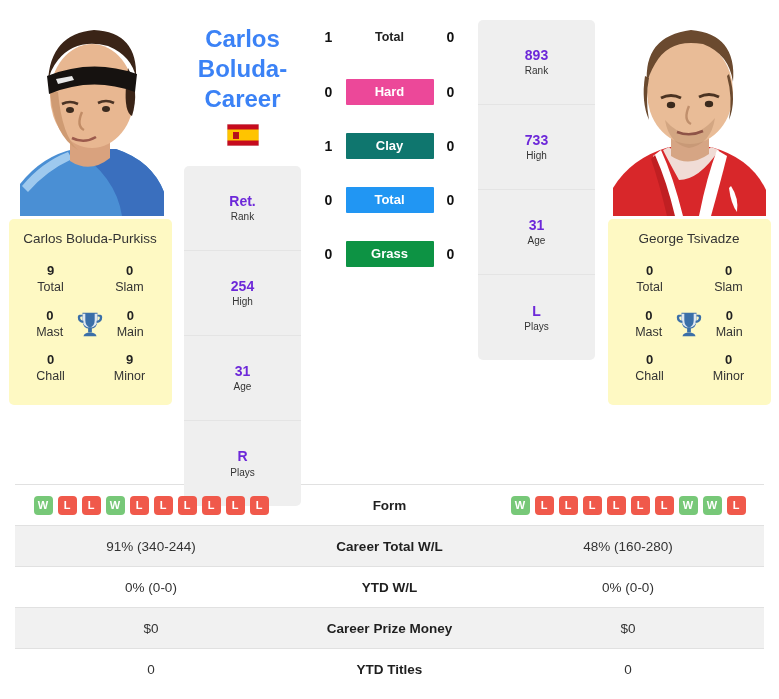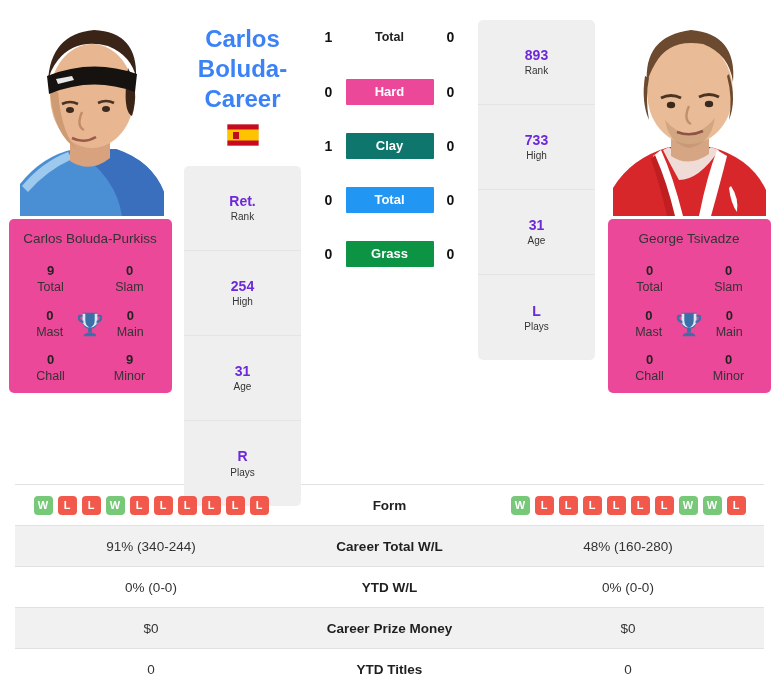--- a/index.html
+++ b/index.html
@@ -18,22 +18,22 @@
 
   .photo{
     width:157px;height:200px;margin:16px auto 0 auto;
     background:#ffffff;position:relative;overflow:hidden;
     border-radius:2px;
   }
   .photo svg{display:block;width:157px;height:200px;}
 
   
   .namecard{
-    width:163px;margin:3px auto 0 auto;background:#ec4899;
-    border-radius:5px;padding:10px 2px 2px 2px;box-sizing:border-box;
+    width:163px;margin:3px auto 0 auto;background:#fef9c3;
+    border-radius:5px;padding:10px 2px 14px 2px;box-sizing:border-box;
   }
   .namecard-title{
     text-align:center;font-size:13.5px;color:#333;
     padding:2px 2px 10px 2px;line-height:1.2;white-space:nowrap;
   }
   .titlegrid{position:relative;}
   .trow{display:flex;align-items:center;justify-content:space-between;
         padding:6px 14px;box-sizing:border-box;}
   .tcell{width:52px;text-align:center;}
   .tval{font-size:13px;font-weight:bold;color:#222;line-height:1.25;}

